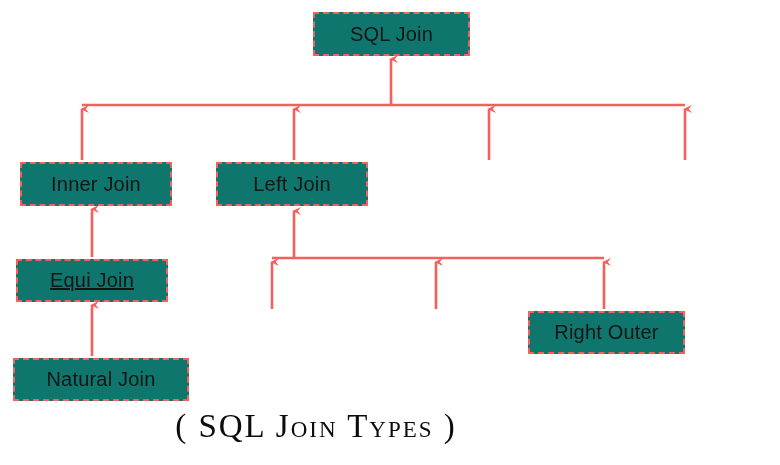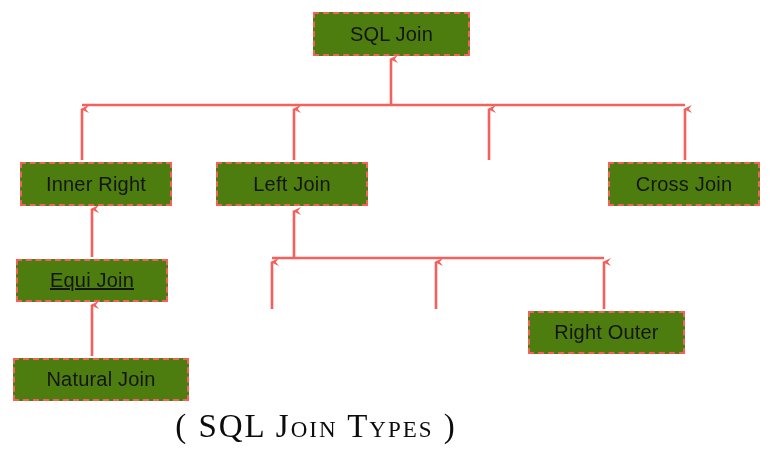--- a/index.html
+++ b/index.html
@@ -12,21 +12,21 @@
     width: 780px;
     height: 465px;
     background: #ffffff;
     overflow: hidden;
     font-family: "Liberation Sans", sans-serif;
   }
   .node {
     position: absolute;
     box-sizing: border-box;
     border: 2px dashed #f4605c;
-    background: #4d7c0f;
+    background: #0f766e;
     display: flex;
     align-items: center;
     justify-content: center;
     color: #151515;
     font-family: "Liberation Sans", sans-serif;
     font-size: 20px;
     font-weight: 400;
     letter-spacing: 0.2px;
     white-space: nowrap;
     z-index: 3;
@@ -86,31 +86,28 @@
       <line x1="436" y1="309" x2="436" y2="262" marker-end="url(#arrowUp)"></line>
       <line x1="604" y1="309" x2="604" y2="262" marker-end="url(#arrowUp)"></line>
     </g>
   </svg>
 
   <div class="node" style="left:313px; top:12px; width:157px; height:44px;">
     <span>SQL Join</span>
   </div>
 
   <div class="node" style="left:20px; top:162px; width:152px; height:44px;">
-    <span>Inner Right</span>
+    <span>Inner Join</span>
   </div>
 
   <div class="node" style="left:216px; top:162px; width:152px; height:44px;">
     <span>Left Join</span>
   </div>
 
 
-  <div class="node" style="left:608px; top:162px; width:152px; height:44px;">
-    <span>Cross Join</span>
-  </div>
 
   <div class="node" style="left:16px; top:259px; width:152px; height:43px;text-decoration:underline;">
     <span>Equi Join</span>
   </div>
 
   <div class="node" style="left:13px; top:358px; width:176px; height:43px;">
     <span>Natural Join</span>
   </div>
 
 

